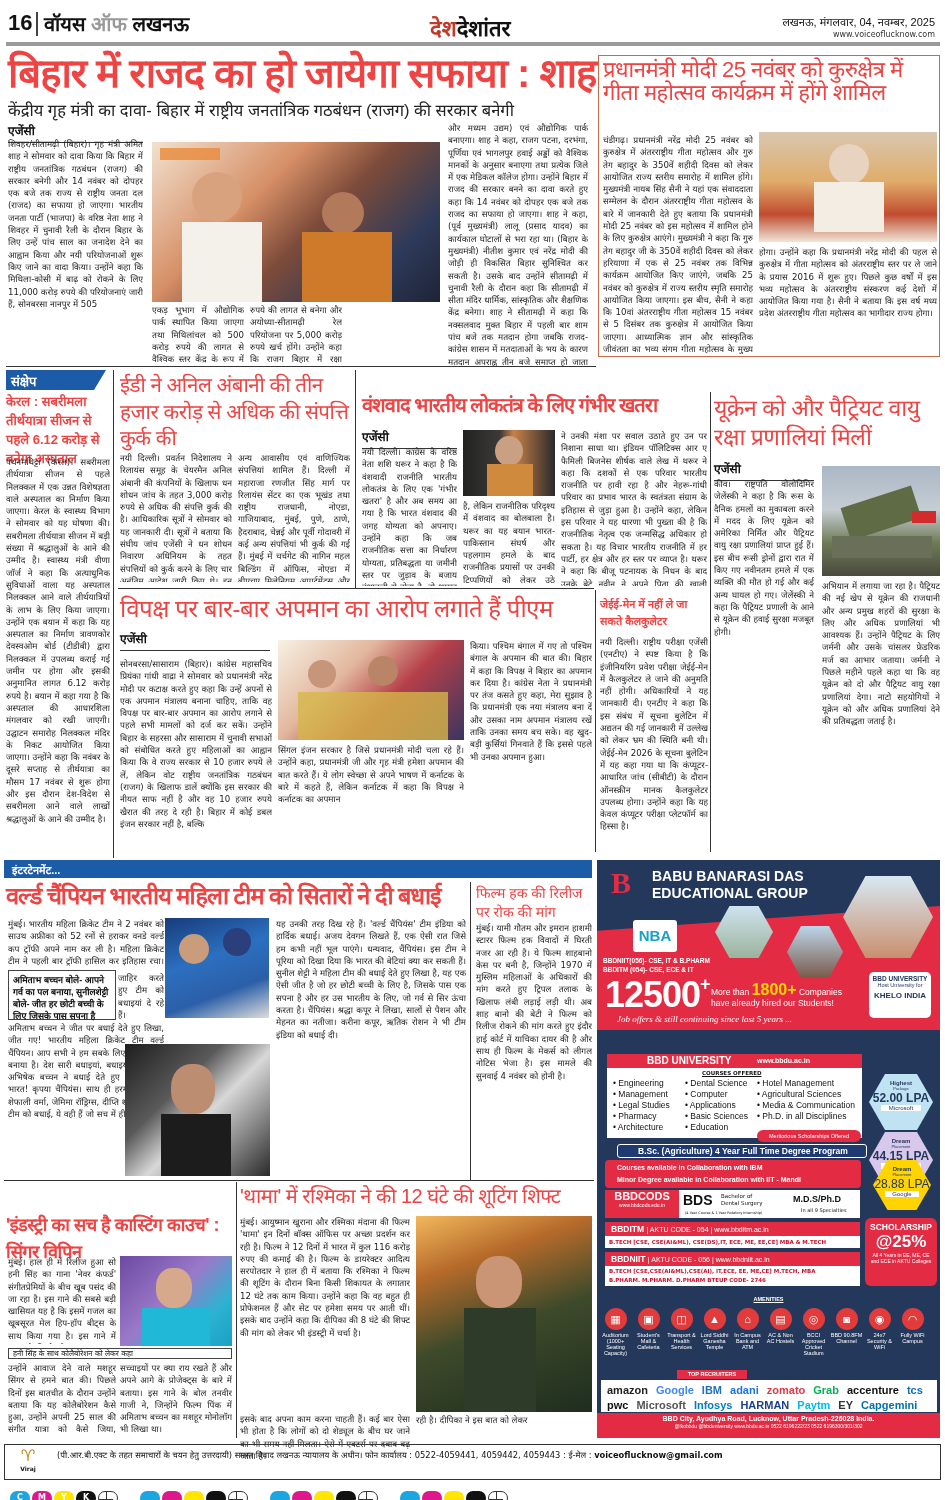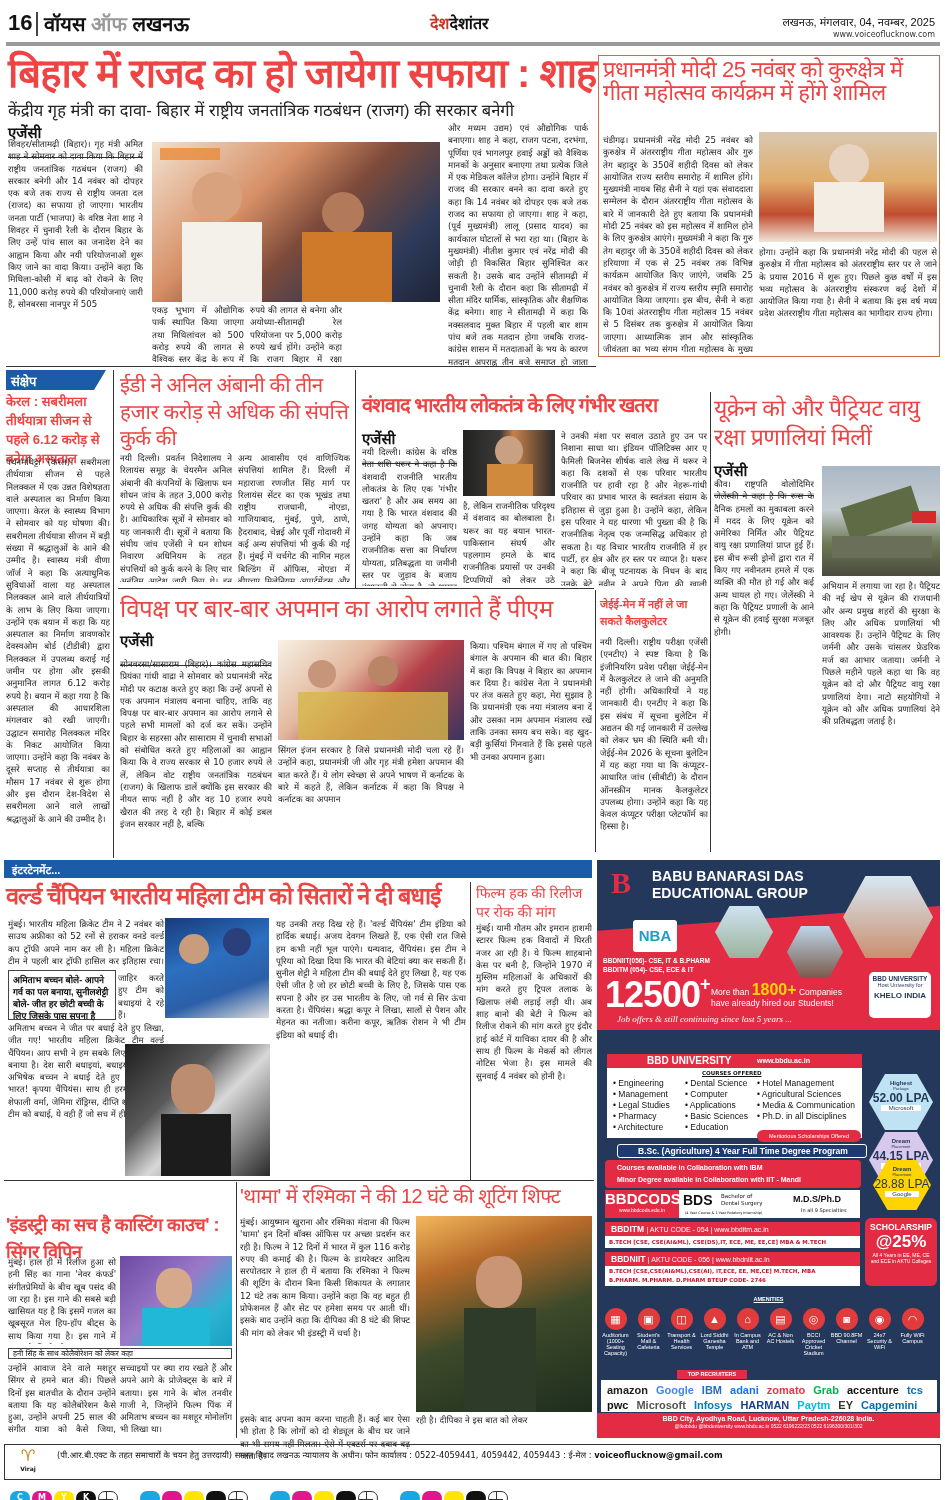--- a/index.html
+++ b/index.html
@@ -3,28 +3,28 @@
 <meta charset="utf-8">
 <style>
 *{box-sizing:border-box;margin:0;padding:0}
 body{width:945px;height:1500px;background:#fff;font-family:"DejaVu Sans",sans-serif;color:#111;overflow:hidden;position:relative}
 .abs{position:absolute}
 .masthead{left:0;top:0;width:945px;height:44px}
 .pgno{left:8px;top:10px;font-size:22px;font-weight:bold;font-family:"Liberation Sans",sans-serif}
 .pgbar{left:36px;top:12px;width:2px;height:24px;background:#444}
 .paper{left:44px;top:10px;font-size:20px;font-weight:bold;font-family:"Liberation Sans",sans-serif}
 .paper .grey{color:#999}
-.section{left:430px;top:12px;font-size:16px;font-weight:bold;font-family:"Liberation Sans",sans-serif}
+.section{left:430px;top:12px;font-size:22px;font-weight:bold;font-family:"Liberation Sans",sans-serif}
 .section .red{color:#c0392b}
 .dateline{right:10px;top:14px;font-size:11px;text-align:right;font-family:"Liberation Sans",sans-serif}
 .web{right:10px;top:30px;font-size:8px;color:#333}
 .rule{left:6px;top:42px;width:934px;height:4px;background:#9a9a9a}
 .headline{font-family:"Liberation Sans",sans-serif;font-weight:bold;line-height:1.05;color:#ef4444;letter-spacing:-1px}
 .sub{font-family:"Liberation Sans",sans-serif;color:#222}
-.byline{font-size:15px;font-weight:bold;border-bottom:1px solid #333;padding-bottom:15px}
+.byline{font-size:12px;font-weight:bold;border-bottom:1px solid #333;padding-bottom:3px}
 .txt{font-size:8.6px;line-height:12.3px;text-align:justify;color:#222;overflow:hidden}
 .photo{overflow:hidden}
 .vr{width:1px;background:#333}
 .hr{height:1px;background:#333}
 .box{border:1.5px solid #c76b4a}
 .cmyk span{display:inline-block;width:20px;height:14px;border-radius:7px;margin-right:2px;vertical-align:middle}
 .reg{display:inline-block;width:16px;height:16px;border:1px solid #333;border-radius:50%;position:relative;vertical-align:middle}
 .reg:before{content:"";position:absolute;left:7px;top:0;width:1px;height:14px;background:#333}
 .reg:after{content:"";position:absolute;left:0;top:7px;width:14px;height:1px;background:#333}
 .ad{left:597px;top:860px;width:343px;height:432px;background:#24385c;overflow:hidden}
@@ -234,21 +234,21 @@
   </div>
   <div style="position:absolute;left:160px;top:270px;width:104px;height:12px;background:#e32c44;border-radius:6px;font-size:5.5px;color:#fff;text-align:center;line-height:12px;font-family:'Liberation Sans',sans-serif">Meritorious Scholarships Offered</div>
   <div style="position:absolute;left:20px;top:284px;width:250px;height:14px;background:#1f3a70;border:1px solid #fff;border-radius:3px;font-size:8.5px;color:#fff;font-weight:bold;line-height:12px;padding-left:20px;font-family:'Liberation Sans',sans-serif">B.Sc. (Agriculture) 4 Year Full Time Degree Program</div>
   <div style="position:absolute;left:8px;top:300px;width:256px;height:28px;background:#e32c44;border-radius:4px;font-size:7px;color:#fff;font-weight:bold;line-height:12px;padding:2px 12px;font-family:'Liberation Sans',sans-serif">
     <div>Courses available in Collaboration with IBM</div>
       <div>Minor Degree available in Collaboration with IIT - Mandi</div>
   </div>
   <div id="pkgs"></div>
   <div style="position:absolute;left:8px;top:330px;width:255px;height:28px;background:#fff">
     <div style="position:absolute;left:0;top:0;width:74px;height:28px;background:#e32c44;color:#fff;text-align:center;font-family:'Liberation Sans',sans-serif">
-      <div style="font-size:15px;font-weight:bold">BBDCODS</div>
+      <div style="font-size:11px;font-weight:bold">BBDCODS</div>
       <div style="font-size:5px">www.bbdcods.edu.in</div>
     </div>
     <div style="position:absolute;left:78px;top:2px;font-size:14px;font-weight:bold;font-family:'Liberation Sans',sans-serif">BDS</div>
     <div style="position:absolute;left:116px;top:3px;width:50px;font-size:5.5px;line-height:7px">Bachelor of Dental Surgery</div>
     <div style="position:absolute;left:80px;top:21px;font-size:3.5px">(4 Year Course &amp; 1 Year Rotatory Internship)</div>
     <div style="position:absolute;left:188px;top:4px;font-size:9px;font-weight:bold;font-family:'Liberation Sans',sans-serif">M.D.S/Ph.D</div>
     <div style="position:absolute;left:196px;top:17px;font-size:5px">In all 9 Specialties</div>
   </div>
   <div style="position:absolute;left:8px;top:362px;width:255px;height:26px">
     <div style="height:14px;background:#e32c44;color:#fff;font-size:8.5px;font-weight:bold;line-height:14px;padding-left:6px;font-family:'Liberation Sans',sans-serif"><span>BBDITM</span> <span style="font-weight:normal;font-size:7px">| AKTU CODE - 054 | www.bbditm.ac.in</span></div>

